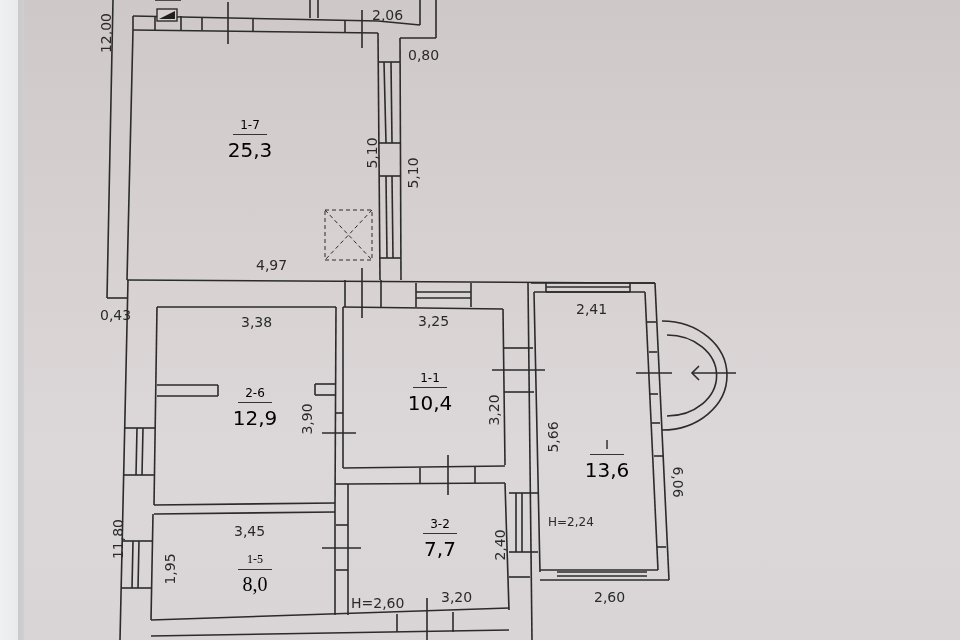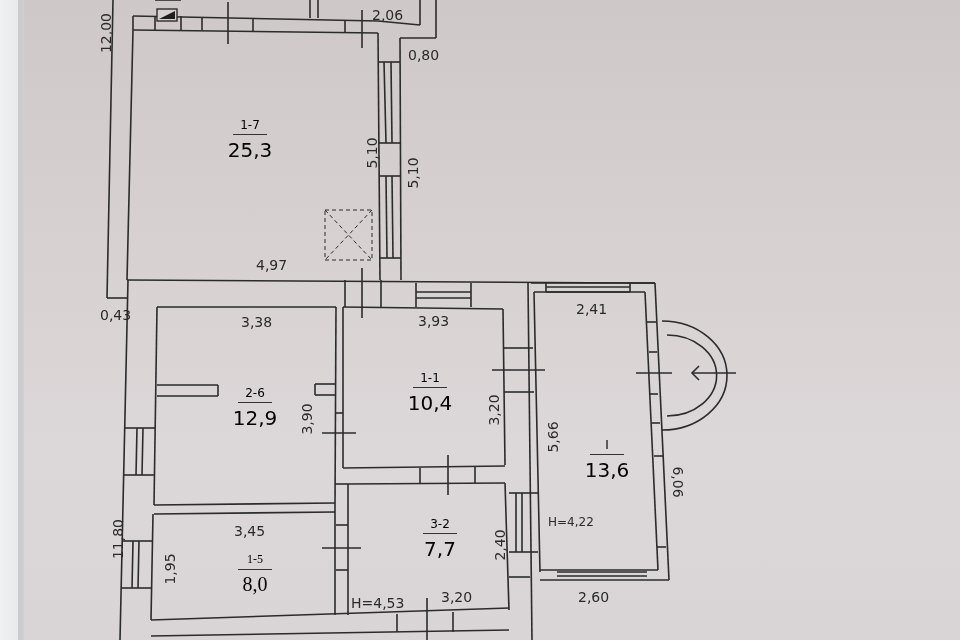--- a/index.html
+++ b/index.html
@@ -211,26 +211,26 @@
   <div class="room-code">3-2</div>
   <div class="bar"></div>
   <div class="room-area">7,7</div>
 </div>
 
 <span class="lbl dim" style="left:372px;top:8px;">2,06</span>
 <span class="lbl dim" style="left:408px;top:48px;">0,80</span>
 <span class="lbl dim" style="left:256px;top:258px;">4,97</span>
 <span class="lbl dim" style="left:100px;top:308px;">0,43</span>
 <span class="lbl dim" style="left:241px;top:315px;">3,38</span>
-<span class="lbl dim" style="left:418px;top:314px;">3,93</span>
+<span class="lbl dim" style="left:418px;top:314px;">3,25</span>
 <span class="lbl dim" style="left:576px;top:302px;">2,41</span>
-<span class="lbl" style="left:548px;top:516px;font-size:12px;">H=4,22</span>
-<span class="lbl dim" style="left:578px;top:590px;">2,60</span>
+<span class="lbl" style="left:548px;top:516px;font-size:12px;">H=2,24</span>
+<span class="lbl dim" style="left:594px;top:590px;">2,60</span>
 <span class="lbl dim" style="left:234px;top:524px;">3,45</span>
-<span class="lbl dim" style="left:351px;top:596px;">H=4,53</span>
+<span class="lbl dim" style="left:351px;top:596px;">H=2,60</span>
 <span class="lbl dim" style="left:441px;top:590px;">3,20</span>
 
 <span class="lbl dim rot" style="left:86px;top:26px;">12,00</span>
 <span class="lbl dim rot" style="left:356px;top:146px;">5,10</span>
 <span class="lbl dim rot" style="left:397px;top:166px;">5,10</span>
 <span class="lbl dim rot" style="left:291px;top:412px;">3,90</span>
 <span class="lbl dim rot" style="left:478px;top:403px;">3,20</span>
 <span class="lbl dim rot" style="left:537px;top:430px;">5,66</span>
 <span class="lbl dim rot-cw" style="left:662px;top:475px;">6,06</span>
 <span class="lbl dim rot" style="left:98px;top:532px;">11,80</span>

